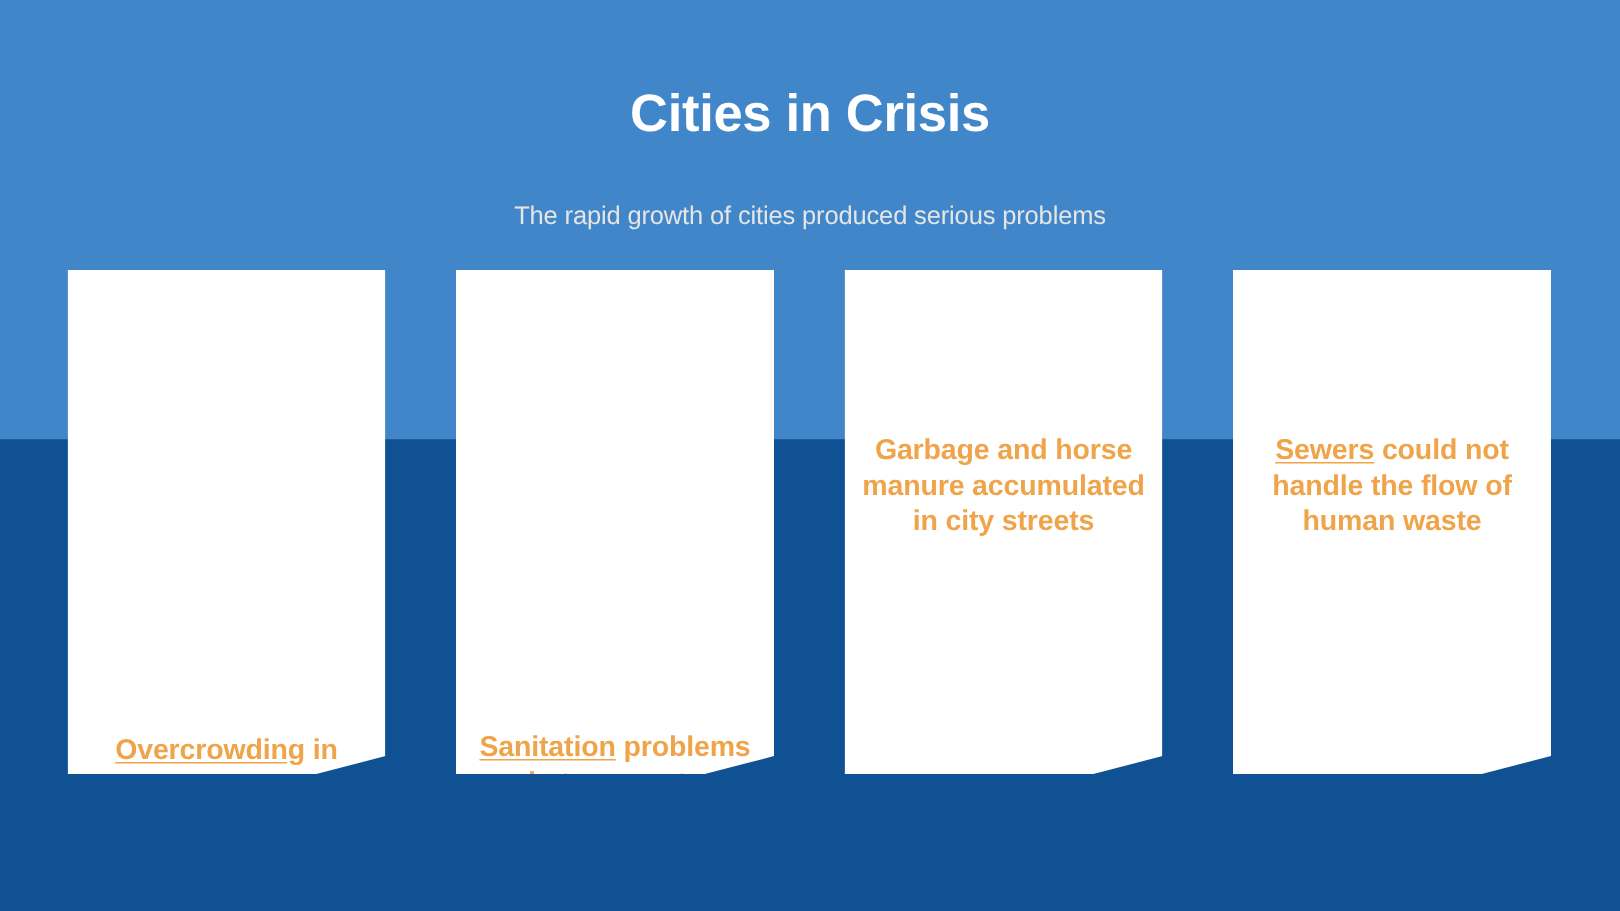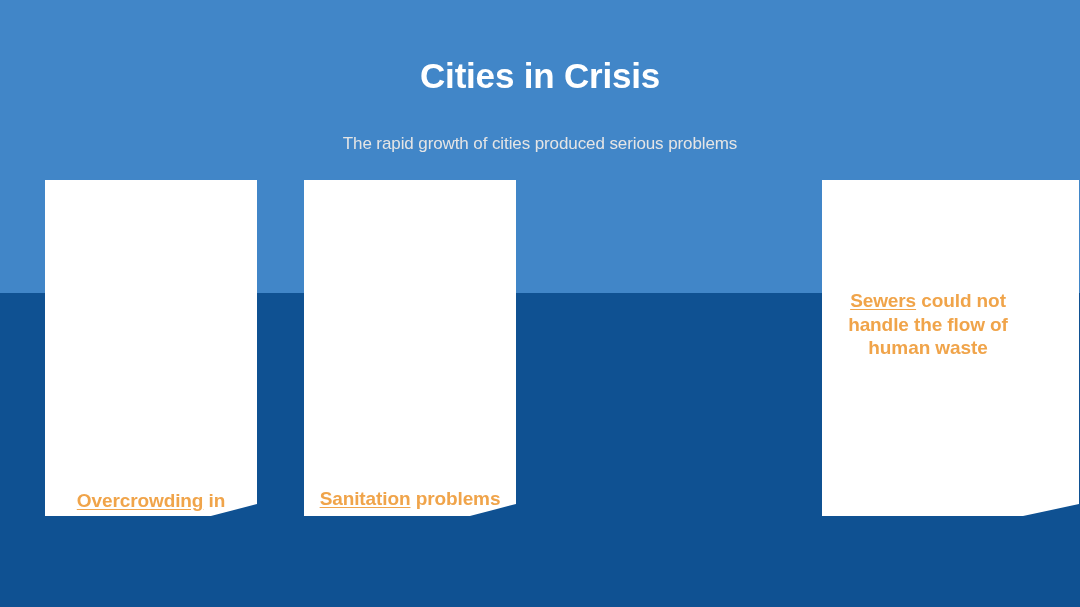--- a/index.html
+++ b/index.html
@@ -66,21 +66,21 @@
     top: 180px;
     width: 212px;
     height: 379px;
     background: #FFFFFF;
     -webkit-clip-path: polygon(0% 0%, 100% 0%, 100% 85.5%, 0% 100%);
     clip-path: polygon(0% 0%, 100% 0%, 100% 85.5%, 0% 100%);
   }
   .card-1 { left: 45px; }
   .card-2 { left: 304px; }
   .card-3 { left: 563px; }
-  .card-4 { left: 822px; padding-left: 45px; }
+  .card-4 { left: 822px; }
   .card-text {
     position: absolute;
     left: 10px;
     width: 192px;
     text-align: center;
     color: #F0A44A;
     font-size: 19px;
     font-weight: bold;
     line-height: 23.5px;
     letter-spacing: -0.1px;
@@ -110,20 +110,25 @@
       <span class="kw">Overcrowding</span><span> in tenements</span>
     </div>
   </div>
 
   <div class="card card-2">
     <div class="card-text">
       <span class="kw">Sanitation</span><span> problems in tenements</span>
     </div>
   </div>
 
+  <div class="card card-3">
+    <div class="card-text">
+      <span>Garbage and horse manure accumulated in city streets</span>
+    </div>
+  </div>
 
   <div class="card card-4">
     <div class="card-text">
       <span class="kw">Sewers</span><span> could not handle the flow of human waste</span>
     </div>
   </div>
 
 </div>
 
 </body></html>

